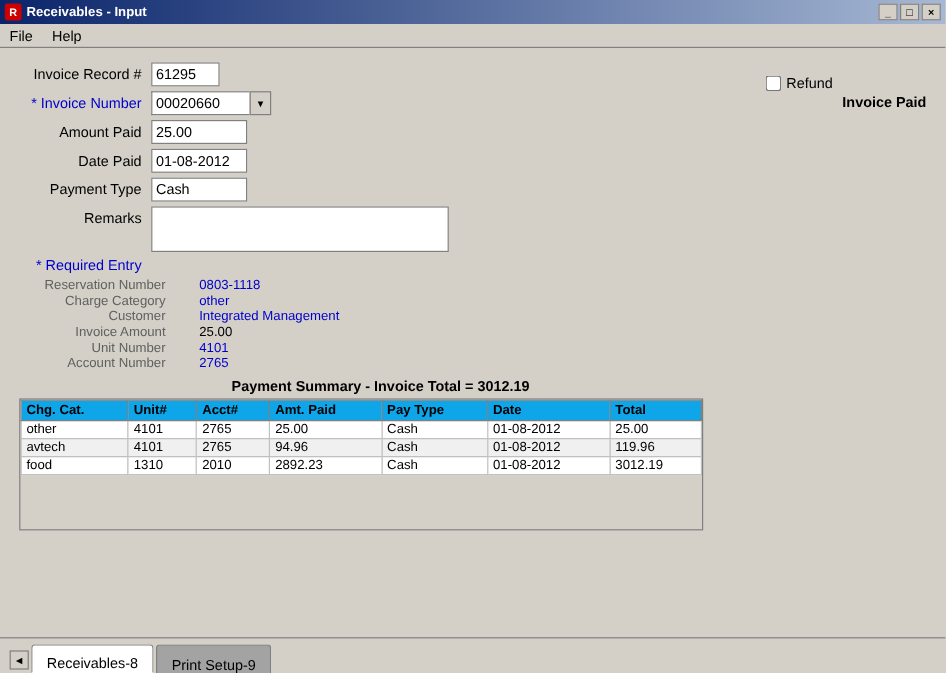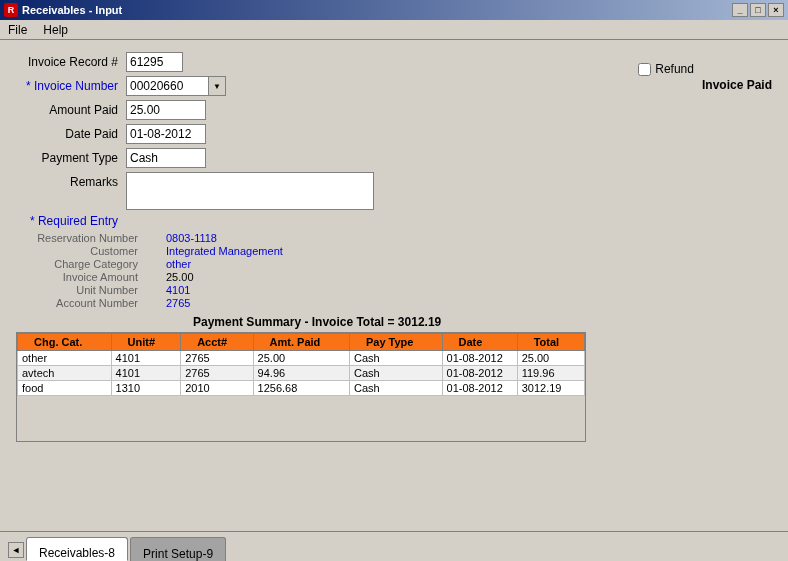--- a/index.html
+++ b/index.html
@@ -188,23 +188,23 @@
       height: 110px;
       width: 570px;
       position: relative;
     }
     table {
       width: 100%;
       border-collapse: collapse;
       font-size: 11px;
     }
     table thead th {
-      background: #f97316;
-      border: 1px solid #808080;
-      padding: 2px 16px;
+      background: #0ea5e9;
+      border: 1px solid #808080;
+      padding: 2px 4px;
       text-align: left;
       font-weight: bold;
       font-size: 11px;
     }
     table tbody td {
       border: 1px solid #c0c0c0;
       padding: 1px 4px;
       background: white;
     }
     table tbody tr:nth-child(even) td {
@@ -312,26 +312,26 @@
       <div class="form-row">
         <span class="form-label required">* Required Entry</span>
       </div>
 
       <div class="info-section">
         <div class="info-row">
           <span class="info-label">Reservation Number</span>
           <span class="info-value">0803-1118</span>
         </div>
         <div class="info-row">
+          <span class="info-label">Charge Category</span>
+          <span class="info-value">other</span>
+        </div>
+        <div class="info-row">
           <span class="info-label">Customer</span>
           <span class="info-value">Integrated Management</span>
-        </div>
-        <div class="info-row">
-          <span class="info-label">Charge Category</span>
-          <span class="info-value">other</span>
         </div>
         <div class="info-row">
           <span class="info-label">Invoice Amount</span>
           <span class="info-value black">25.00</span>
         </div>
         <div class="info-row">
           <span class="info-label">Unit Number</span>
           <span class="info-value">4101</span>
         </div>
         <div class="info-row">
@@ -371,21 +371,21 @@
                 <td>2765</td>
                 <td>94.96</td>
                 <td>Cash</td>
                 <td>01-08-2012</td>
                 <td>119.96</td>
               </tr>
               <tr>
                 <td>food</td>
                 <td>1310</td>
                 <td>2010</td>
-                <td>1256.68</td>
+                <td>2892.23</td>
                 <td>Cash</td>
                 <td>01-08-2012</td>
                 <td>3012.19</td>
               </tr>
             </tbody>
         </table>
       </div>
 
     </div>
 

